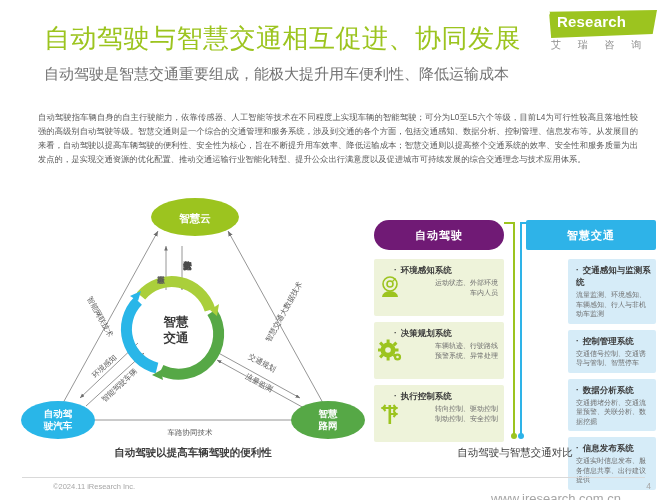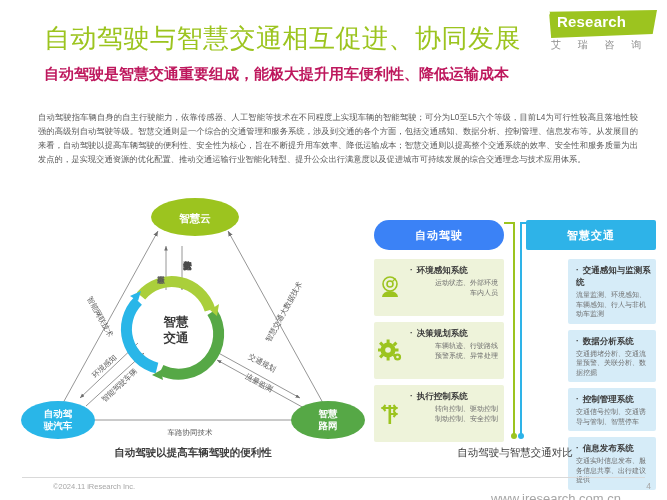--- a/index.html
+++ b/index.html
@@ -14,21 +14,21 @@
 
   
   .header { position:absolute; left:0; top:0; width:667px; height:100px; }
   .title {
     position:absolute; left:44px; top:23px;
     font-size:26px; line-height:30px; color:#9cc41f; font-weight:400;
     letter-spacing:0.5px; white-space:nowrap;
   }
   .subtitle {
     position:absolute; left:44px; top:64px;
-    font-size:15px; line-height:19px; color:#be185d; font-weight:bold;
+    font-size:15px; line-height:19px; color:#737373; font-weight:normal;
     white-space:nowrap;
   }
   .logo { position:absolute; right:10px; top:10px; width:120px; height:42px; }
   .logo-shape {
     position:absolute; left:12px; top:0; width:108px; height:28px;
     background:#9cc41f;
     clip-path: polygon(0 6%, 100% 0, 96% 86%, 2% 100%);
   }
   .logo-i {
     position:absolute; left:8px; top:2px; width:7px; height:24px;
@@ -61,30 +61,30 @@
   
   .compare { position:absolute; left:374px; top:220px; width:282px; height:228px; }
   .col { position:absolute; top:0; width:130px; }
   .col-left { left:0; }
   .col-right { left:152px; }
   .col-head {
     height:30px; border-radius:2px; color:#fff; font-weight:bold;
     font-size:11px; display:flex; align-items:center; justify-content:center;
     letter-spacing:1px;
   }
-  .head-green { background:#3b82f6;border-radius:15px; }
+  .head-green { background:#701a75;border-radius:15px; }
   .head-blue  { background:#2eb3e8; }
 
   .cards-left { margin-top:9px; }
   .cards-right { margin-top:9px;padding-left:42px; }
 
   .card {
     position:relative; border-radius:2px; margin-bottom:6px; padding:5px 4px 5px 4px;
   }
-  .card-green { background:#eef3da; min-height:57px; padding-left:32px; }
+  .card-green { background:#eef3da; min-height:57px; padding-left:16px; }
   .card-blue  { background:#d6ecf8; min-height:42px; padding-left:8px; }
 
   .card-title {
     font-size:8.5px; font-weight:bold; color:#3c3c3c; line-height:12px;
   }
   .card-title .bullet { color:#3c3c3c; margin-right:4px; }
   .card-green .card-title { text-align:left; padding-left:4px; }
   .card-blue .card-title { text-align:left; }
   .card-desc {
     font-size:7px; line-height:9.5px; color:#6f6f6f; margin-top:2px;
@@ -297,30 +297,30 @@
 
         <div class="card card-blue">
           <div class="card-title">
             <span class="bullet">·</span><span>交通感知与监测系统</span>
           </div>
           <div class="card-desc">流量监测、环境感知、车辆感知、行人与非机动车监测</div>
         </div>
 
         <div class="card card-blue">
           <div class="card-title">
+            <span class="bullet">·</span><span>控制管理系统</span>
+          </div>
+          <div class="card-desc">交通信号控制、交通诱导与管制、智慧停车</div>
+        </div>
+
+        <div class="card card-blue">
+          <div class="card-title">
             <span class="bullet">·</span><span>数据分析系统</span>
           </div>
           <div class="card-desc">交通拥堵分析、交通流量预警、关联分析、数据挖掘</div>
-        </div>
-
-        <div class="card card-blue">
-          <div class="card-title">
-            <span class="bullet">·</span><span>控制管理系统</span>
-          </div>
-          <div class="card-desc">交通信号控制、交通诱导与管制、智慧停车</div>
         </div>
 
         <div class="card card-blue">
           <div class="card-title">
             <span class="bullet">·</span><span>信息发布系统</span>
           </div>
           <div class="card-desc">交通实时信息发布、服务信息共享、出行建议提供</div>
         </div>
 
       </div>

